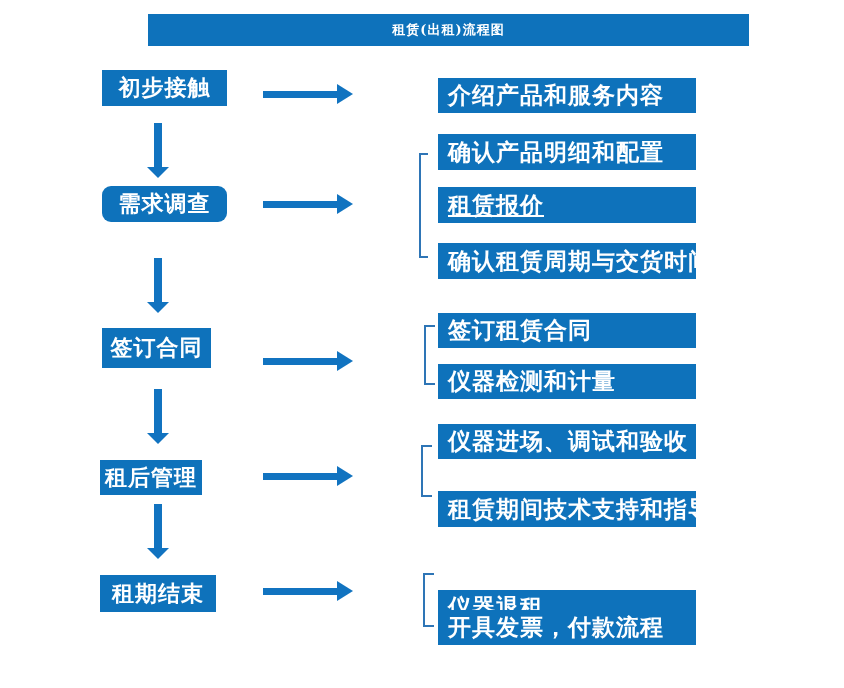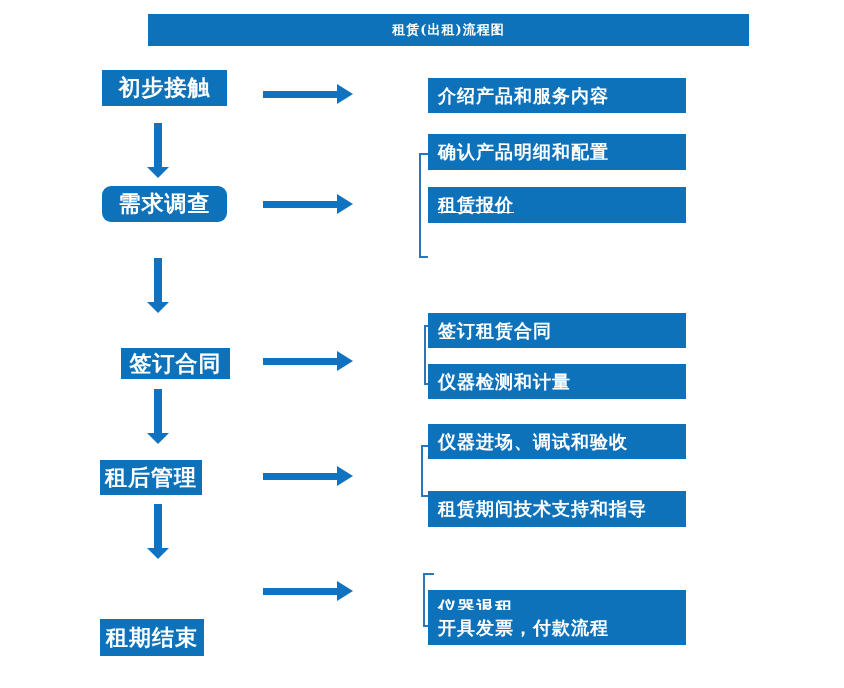--- a/index.html
+++ b/index.html
@@ -36,24 +36,24 @@
     position: absolute;
     background: var(--primary);
     color: var(--text-on-primary);
     font-size: 22px;
     letter-spacing: 1px;
     display: flex; align-items: center; justify-content: center;
     white-space: nowrap;
   }
   .rbox {
     position: absolute;
-    left: 428px; width: 258px; height: 35px;
+    left: 438px; width: 258px; height: 35px;
     background: var(--primary);
     color: var(--text-on-primary);
-    font-size: 18px;
+    font-size: 23px;
     letter-spacing: 1px;
     display: flex; align-items: center;
     padding-left: 10px;
     white-space: nowrap;
   }
   .harrow {
     position: absolute;
     left: 263px; width: 74px; height: 7px;
     background: var(--arrow);
   }
@@ -89,23 +89,23 @@
 </style>
 </head>
 <body>
 
 <div class="canvas">
 
   <div class="title-bar">租赁(出租)流程图</div>
 
   <div class="lbox" style="left:102px; top:70px;  width:125px; height:36px;">初步接触</div>
   <div class="lbox" style="left:102px; top:186px; width:125px; height:36px;border-radius:9px;">需求调查</div>
-  <div class="lbox" style="left:102px; top:348px; width:109px; height:31px;margin-left:19px;">签订合同</div>
+  <div class="lbox" style="left:102px; top:328px; width:109px; height:40px;">签订合同</div>
   <div class="lbox" style="left:100px; top:460px; width:102px; height:35px;">租后管理</div>
-  <div class="lbox" style="left:100px; top:575px; width:104px; height:37px;margin-top:44px;">租期结束</div>
+  <div class="lbox" style="left:100px; top:575px; width:116px; height:37px;">租期结束</div>
 
   <div class="varrow" style="top:123px;"></div>
   <div class="varrow" style="top:258px;"></div>
   <div class="varrow" style="top:389px;"></div>
   <div class="varrow" style="top:504px;"></div>
 
   <div class="harrow" style="top:91px;"></div>
   <div class="harrow" style="top:201px;"></div>
   <div class="harrow" style="top:358px;"></div>
   <div class="harrow" style="top:473px;"></div>
@@ -113,20 +113,21 @@
 
   <div class="bracket" style="left:419px; top:153px; width:9px;  height:105px;"></div>
   <div class="bracket" style="left:424px; top:325px; width:11px; height:60px;"></div>
   <div class="bracket" style="left:421px; top:445px; width:11px; height:52px;"></div>
   <div class="bracket" style="left:423px; top:573px; width:11px; height:54px;"></div>
 
   <div class="rbox" style="top:78px;">介绍产品和服务内容</div>
 
   <div class="rbox" style="top:134px; height:36px;">确认产品明细和配置</div>
   <div class="rbox" style="top:187px; height:36px;text-decoration:underline;">租赁报价</div>
+  <div class="rbox" style="top:243px; height:36px;">确认租赁周期与交货时间</div>
 
   <div class="rbox" style="top:313px;">签订租赁合同</div>
   <div class="rbox" style="top:364px;">仪器检测和计量</div>
 
   <div class="rbox" style="top:424px;">仪器进场、调试和验收</div>
   <div class="rbox" style="top:491px; height:36px;">租赁期间技术支持和指导</div>
 
   <div class="rbox" style="top:558px;margin-top:32px;">仪器退租</div>
   <div class="rbox" style="top:610px;">开具发票，付款流程</div>
 

